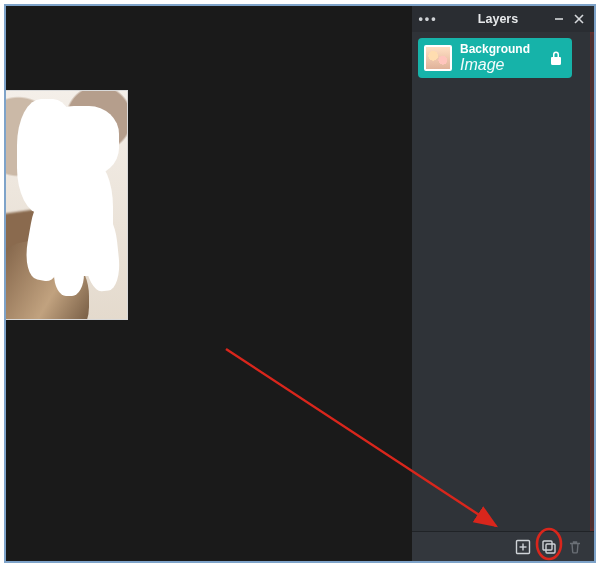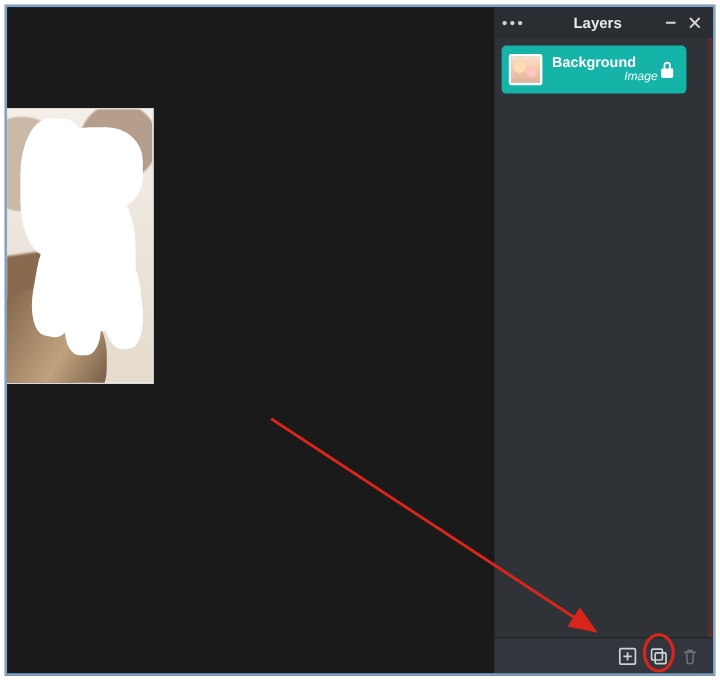--- a/index.html
+++ b/index.html
@@ -111,21 +111,21 @@
     background:
       radial-gradient(circle at 30% 40%, #ffddb0 0 22%, transparent 23%),
       radial-gradient(circle at 70% 60%, #ffc5bd 0 20%, transparent 21%),
       linear-gradient(#ffe0c4,#e0b29a);
     flex:none;
   }
   .layer-txt {
     margin-left:8px; flex:1; line-height:1.1;
   }
   .layer-name { font-size:12px; font-weight:700; }
-  .layer-type { font-size:10px; font-style:italic; opacity:.95;text-align:right; }
+  .layer-type { font-size:16px; font-style:italic; opacity:.95; }
   .lock { width:16px; height:16px; color:#ffffff; flex:none; }
 
   .panel-body { flex:1; }
 
   .panel-footer {
     height: 30px;
     background: #33373d;
     border-top: 1px solid #202327;
     display:flex;
     align-items:center;

